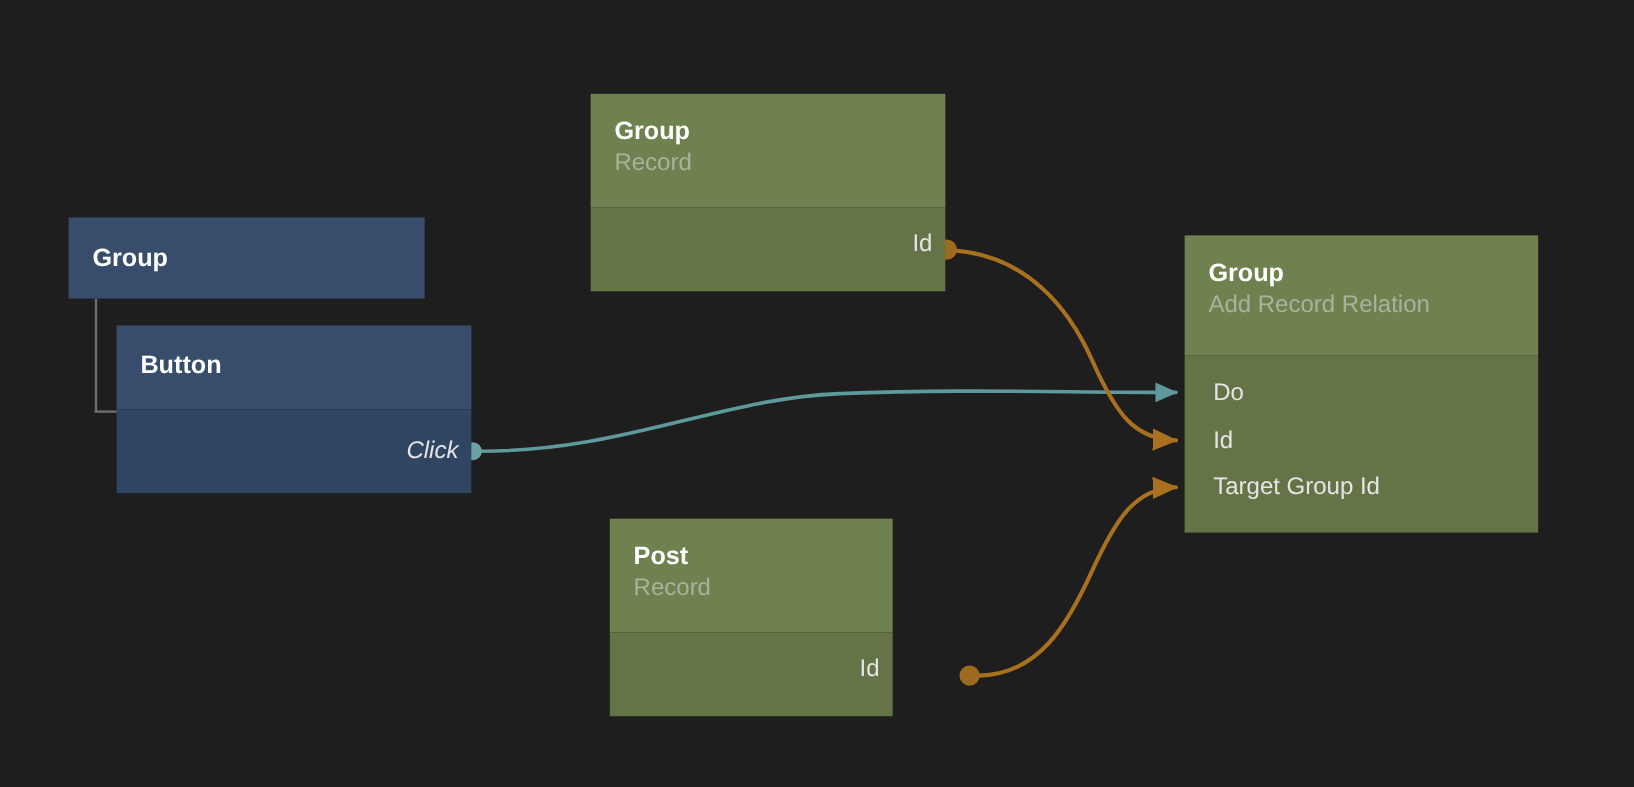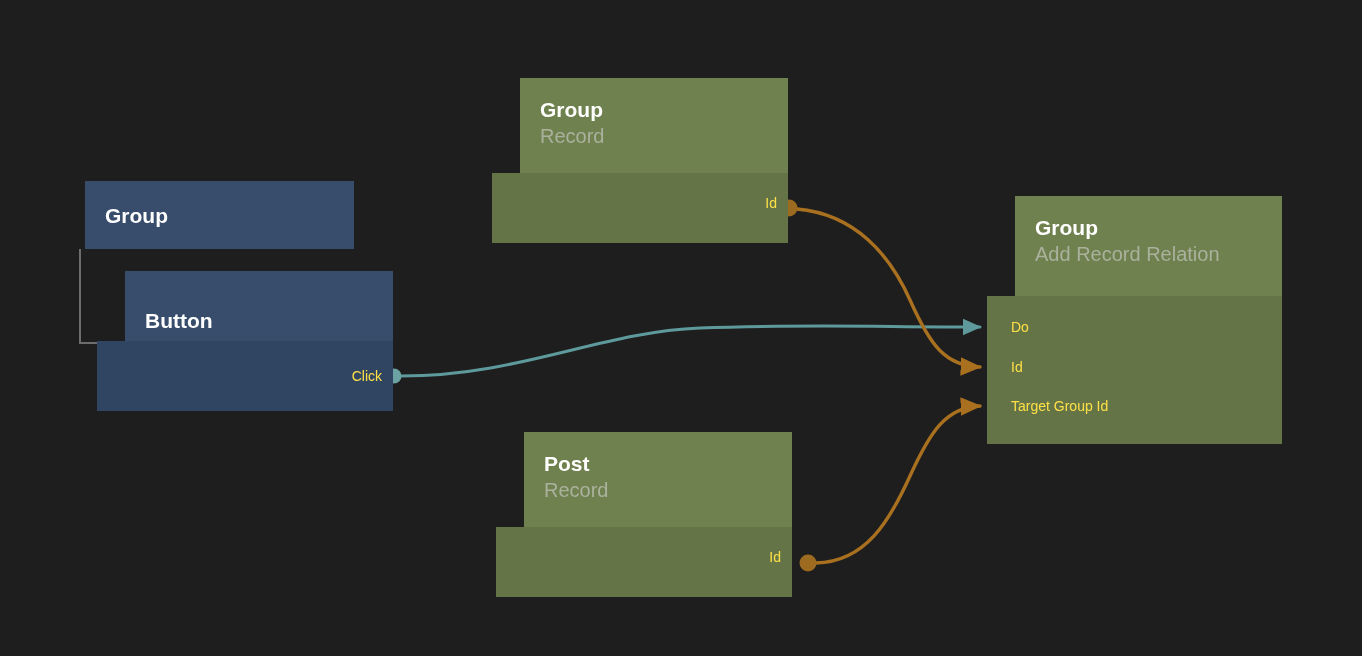--- a/index.html
+++ b/index.html
@@ -28,21 +28,20 @@
 
   
   .node {
     position: absolute;
     box-sizing: border-box;
     overflow: hidden;
   }
   .node-header {
     box-sizing: border-box;
     padding: 18px 20px 0 20px;
-    margin-left: 28px;
   }
   .node-body {
     box-sizing: border-box;
   }
   .node-title {
     font-size: 21px;
     font-weight: bold;
     color: #ffffff;
     line-height: 27px;
     white-space: nowrap;
@@ -55,21 +54,21 @@
     line-height: 26px;
     white-space: nowrap;
   }
 
   
   .node.green .node-header { background: #6f814e; }
   .node.green .node-body   { background: #657446; }
 
   
   .node.blue .node-header  { background: #374d6b; }
-  .node.blue .node-body    { background: #2f4561; }
+  .node.blue .node-body    { background: #2f4561; font-style: italic; }
 
   
   .node.header-only .node-header {
     height: 100%;
     display: flex;
     align-items: center;
     padding-top: 0;
   }
 
   
@@ -82,22 +81,22 @@
   }
   .port-row.out {
     right: 0;
     justify-content: flex-end;
     padding-right: 0;
   }
   .port-row.in {
     left: 24px;
   }
   .port-label {
-    font-size: 14px;
-    color: #fde047;
+    font-size: 20px;
+    color: #e5e5e5;
     line-height: 26px;
   }
   .port-row.out .port-label { margin-right: 11px; }
 
   
   .tree-line {
     position: absolute;
     border-left: 2px solid #6d6d6d;
     border-bottom: 2px solid #6d6d6d;
     box-sizing: border-box;
@@ -135,21 +134,21 @@
 
   <div class="tree-line" style="left:79px; top:249px; width:20px; height:95px;"></div>
 
   <div class="node blue header-only" style="left:57px; top:181px; width:297px; height:68px;">
     <div class="node-header">
       <div class="node-title">Group</div>
     </div>
   </div>
 
   <div class="node blue" style="left:97px; top:271px; width:296px; height:140px;">
-    <div class="node-header" style="height:70px; padding-top:36px;">
+    <div class="node-header" style="height:70px; padding-top:20px;">
       <div class="node-title">Button</div>
     </div>
     <div class="node-body" style="height:70px; position:relative;">
       <div class="port-row out" style="top:22px; right:0;">
         <span class="port-label">Click</span>
       </div>
     </div>
   </div>
 
   <div class="node green" style="left:492px; top:78px; width:296px; height:165px;">
@@ -157,21 +156,21 @@
       <div class="node-title">Group</div>
       <div class="node-subtitle">Record</div>
     </div>
     <div class="node-body" style="height:70px; position:relative;">
       <div class="port-row out" style="top:17px; right:0;">
         <span class="port-label">Id</span>
       </div>
     </div>
   </div>
 
-  <div class="node green" style="left:496px; top:432px; width:296px; height:165px;">
+  <div class="node green" style="left:508px; top:432px; width:236px; height:165px;">
     <div class="node-header" style="height:95px;">
       <div class="node-title">Post</div>
       <div class="node-subtitle">Record</div>
     </div>
     <div class="node-body" style="height:70px; position:relative;">
       <div class="port-row out" style="top:17px; right:0;">
         <span class="port-label">Id</span>
       </div>
     </div>
   </div>

